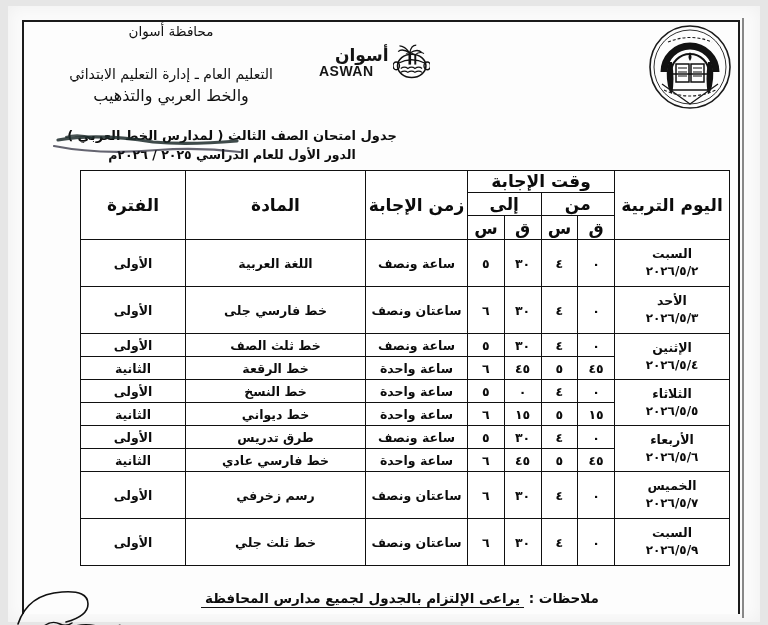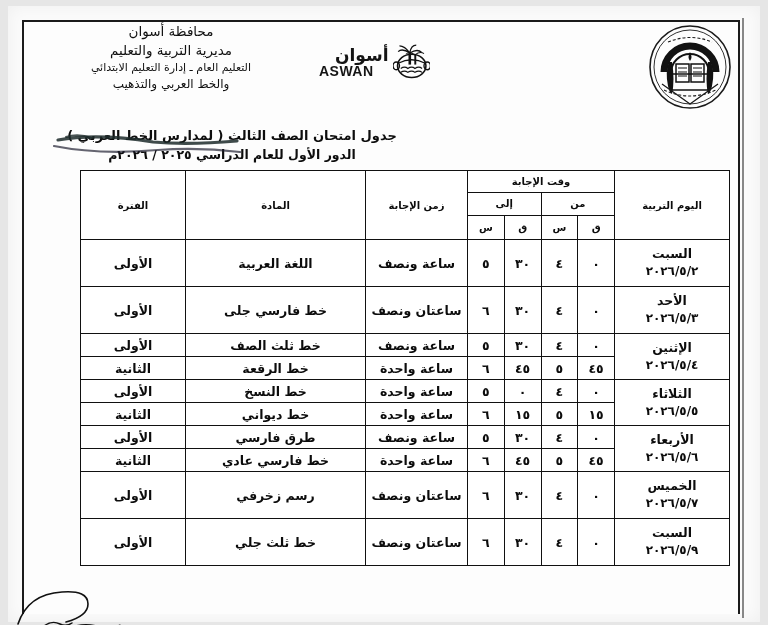--- a/index.html
+++ b/index.html
@@ -101,22 +101,22 @@
     text-align: center;
     color: #101010;
   }
   .org-lines div {
     font-weight: normal;
     line-height: 1.42;
     white-space: nowrap;
   }
   .org-1 { font-size: 13.5px; }
   .org-2 { font-size: 13.5px; }
-  .org-3 { font-size: 11px; }
-  .org-4 { font-size: 12px; }
+  .org-3 { font-size: 14px; margin-top: 24px; }
+  .org-4 { font-size: 16px; }
 
   .title-block {
     position: absolute;
     left: 14px;
     top: 120px;
     width: 420px;
     text-align: center;
     color: #0d0d0d;
   }
   .title-main {
@@ -157,21 +157,21 @@
   }
   table.sched th,
   table.sched td {
     border: 1.6px solid #111;
     text-align: center;
     vertical-align: middle;
     color: #0c0c0c;
     font-weight: bold;
     padding: 0 2px;
   }
-  table.sched th { font-size: 10px; margin-top: 36px; }
+  table.sched th { font-size: 17px; margin-top: 36px; }
   table.sched td { font-size: 12.5px; }
 
   .hdr-tall { height: 68px; }
   .hdr-group { height: 20px; font-size: 11.5px; }
   .hdr-mid   { height: 22px; font-size: 12.5px; }
   .hdr-small { height: 22px; font-size: 12px; }
 
   .col-fatra  { width: 100px; }
   .col-madda  { width: 175px; }
   .col-zaman  { width: 97px; }
@@ -258,21 +258,20 @@
           <path d="M12 44 q6 -4 11 0 q6 -4 11 0 q6 -4 11 0" fill="none" stroke="#111" stroke-width="1.8"></path>
         </svg>
         <span class="aswan-word">
           <span class="aswan-ar">أسوان</span>
           <span class="aswan-en">ASWAN</span>
         </span>
       </div>
 
       <div class="org-lines">
         <div class="org-1">محافظة أسوان</div>
-        <div class="org-2">مديرية التربية والتعليم</div>
         <div class="org-3">التعليم العام ـ إدارة التعليم الابتدائي</div>
         <div class="org-4">والخط العربي والتذهيب</div>
       </div>
 
       <div class="title-block">
         <div class="title-main">جدول امتحان الصف الثالث ( لمدارس الخط العربي )</div>
         <div class="title-sub">الدور الأول للعام الدراسي ٢٠٢٥ / ٢٠٢٦م</div>
       </div>
 
       <svg class="scribble" viewBox="0 0 190 26">
@@ -377,21 +376,21 @@
             <tr class="row-short">
               <td class="col-yawm day-cell" rowspan="2">
                 <span class="day-name">الأربعاء</span>
                 <span class="day-date">٢٠٢٦/٥/٦</span>
               </td>
               <td class="col-t">٠</td>
               <td class="col-t">٤</td>
               <td class="col-t">٣٠</td>
               <td class="col-t">٥</td>
               <td class="col-zaman">ساعة ونصف</td>
-              <td class="col-madda">طرق فارسي</td>
+              <td class="col-madda">طرق تدريس</td>
               <td class="col-fatra">الأولى</td>
             </tr>
             <tr class="row-short">
               <td class="col-t">٤٥</td>
               <td class="col-t">٥</td>
               <td class="col-t">٤٥</td>
               <td class="col-t">٦</td>
               <td class="col-zaman">ساعة واحدة</td>
               <td class="col-madda">خط فارسي عادي</td>
               <td class="col-fatra">الثانية</td>
@@ -419,20 +418,24 @@
               <td class="col-t">٣٠</td>
               <td class="col-t">٦</td>
               <td class="col-zaman">ساعتان ونصف</td>
               <td class="col-madda">خط ثلث جلي</td>
               <td class="col-fatra">الأولى</td>
             </tr>
           </tbody>
       </table>
     </div>
 
+    <div class="footer-note">
+      <span class="lbl">ملاحظات :</span>
+      <span class="val">يراعى الإلتزام بالجدول لجميع مدارس المحافظة</span>
+    </div>
 
     <svg class="signature" viewBox="0 0 170 44">
       <path d="M4 38 q10 -30 44 -32 q26 -2 26 12 q0 12 -22 18" fill="none" stroke="#111" stroke-width="1.6" stroke-linecap="round"></path>
       <path d="M30 40 q8 -6 16 -2 q6 3 12 -1" fill="none" stroke="#111" stroke-width="1.4" stroke-linecap="round"></path>
       <path d="M58 41 q14 -5 28 0 q10 2 20 -2" fill="none" stroke="#111" stroke-width="1.2" stroke-linecap="round"></path>
     </svg>
   </div>
 </div>
 
 </body></html>

